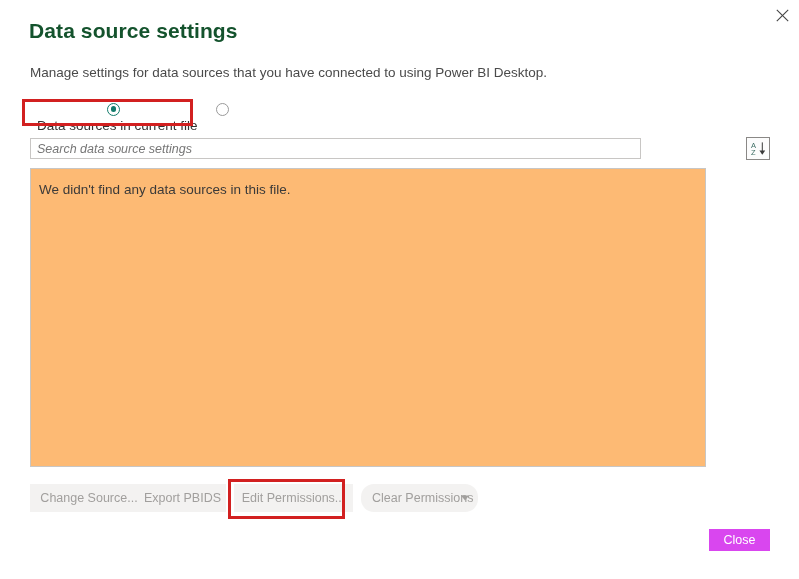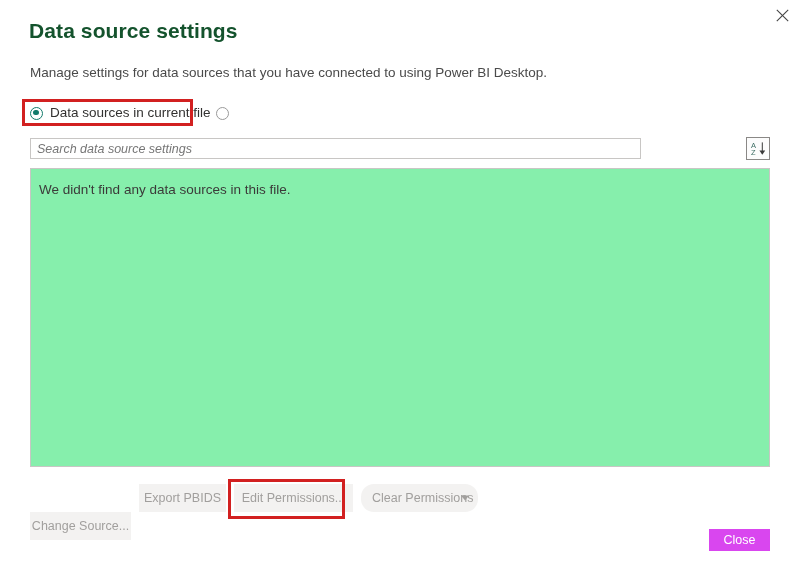--- a/index.html
+++ b/index.html
@@ -65,20 +65,21 @@
     height: 20px;
   }
   .radio-option {
     position: absolute;
     top: 0;
     display: flex;
     align-items: center;
     height: 20px;
     cursor: pointer;
     user-select: none;
+    flex-direction: column;
   }
   #radio-option-current { left: 0px; }
   #radio-option-global  { left: 186px; }
 
   .radio-mark {
     width: 13px;
     height: 13px;
     border-radius: 50%;
     box-sizing: border-box;
     background: #ffffff;
@@ -167,25 +168,25 @@
     cursor: pointer;
     padding: 0;
   }
   #sort-button svg { display: block; }
 
   
   #data-sources-list {
     position: absolute;
     left: 30px;
     top: 168px;
-    width: 740px;
+    width: 676px;
     height: 299px;
     box-sizing: border-box;
     border: 1px solid #c8c6c4;
-    background: #86efac;
+    background: #fdba74;
     overflow: hidden;
   }
   #empty-state-message {
     font-size: 13.5px;
     color: #3b3a39;
     padding: 12px 12px 0 8px;
     line-height: 18px;
   }
 
   
@@ -205,21 +206,21 @@
     font-family: "Liberation Sans", sans-serif;
     font-size: 12.5px;
     color: #a19f9d;
     padding: 0 12px;
     display: flex;
     align-items: center;
     justify-content: center;
     white-space: nowrap;
     cursor: default;
   }
-  #btn-change-source    { left: 0px;   width: 101px; margin-top: 28px; }
+  #btn-change-source    { left: 0px;   width: 118px; }
   #btn-export-pbids     { left: 109px; width: 87px; }
   #btn-edit-permissions { left: 204px; width: 119px; }
   #btn-clear-permissions{
     left: 331px;
     width: 117px;
     justify-content: flex-start;
     padding-left: 11px;
     border-radius: 13px;
   }
   #clear-permissions-caret {

